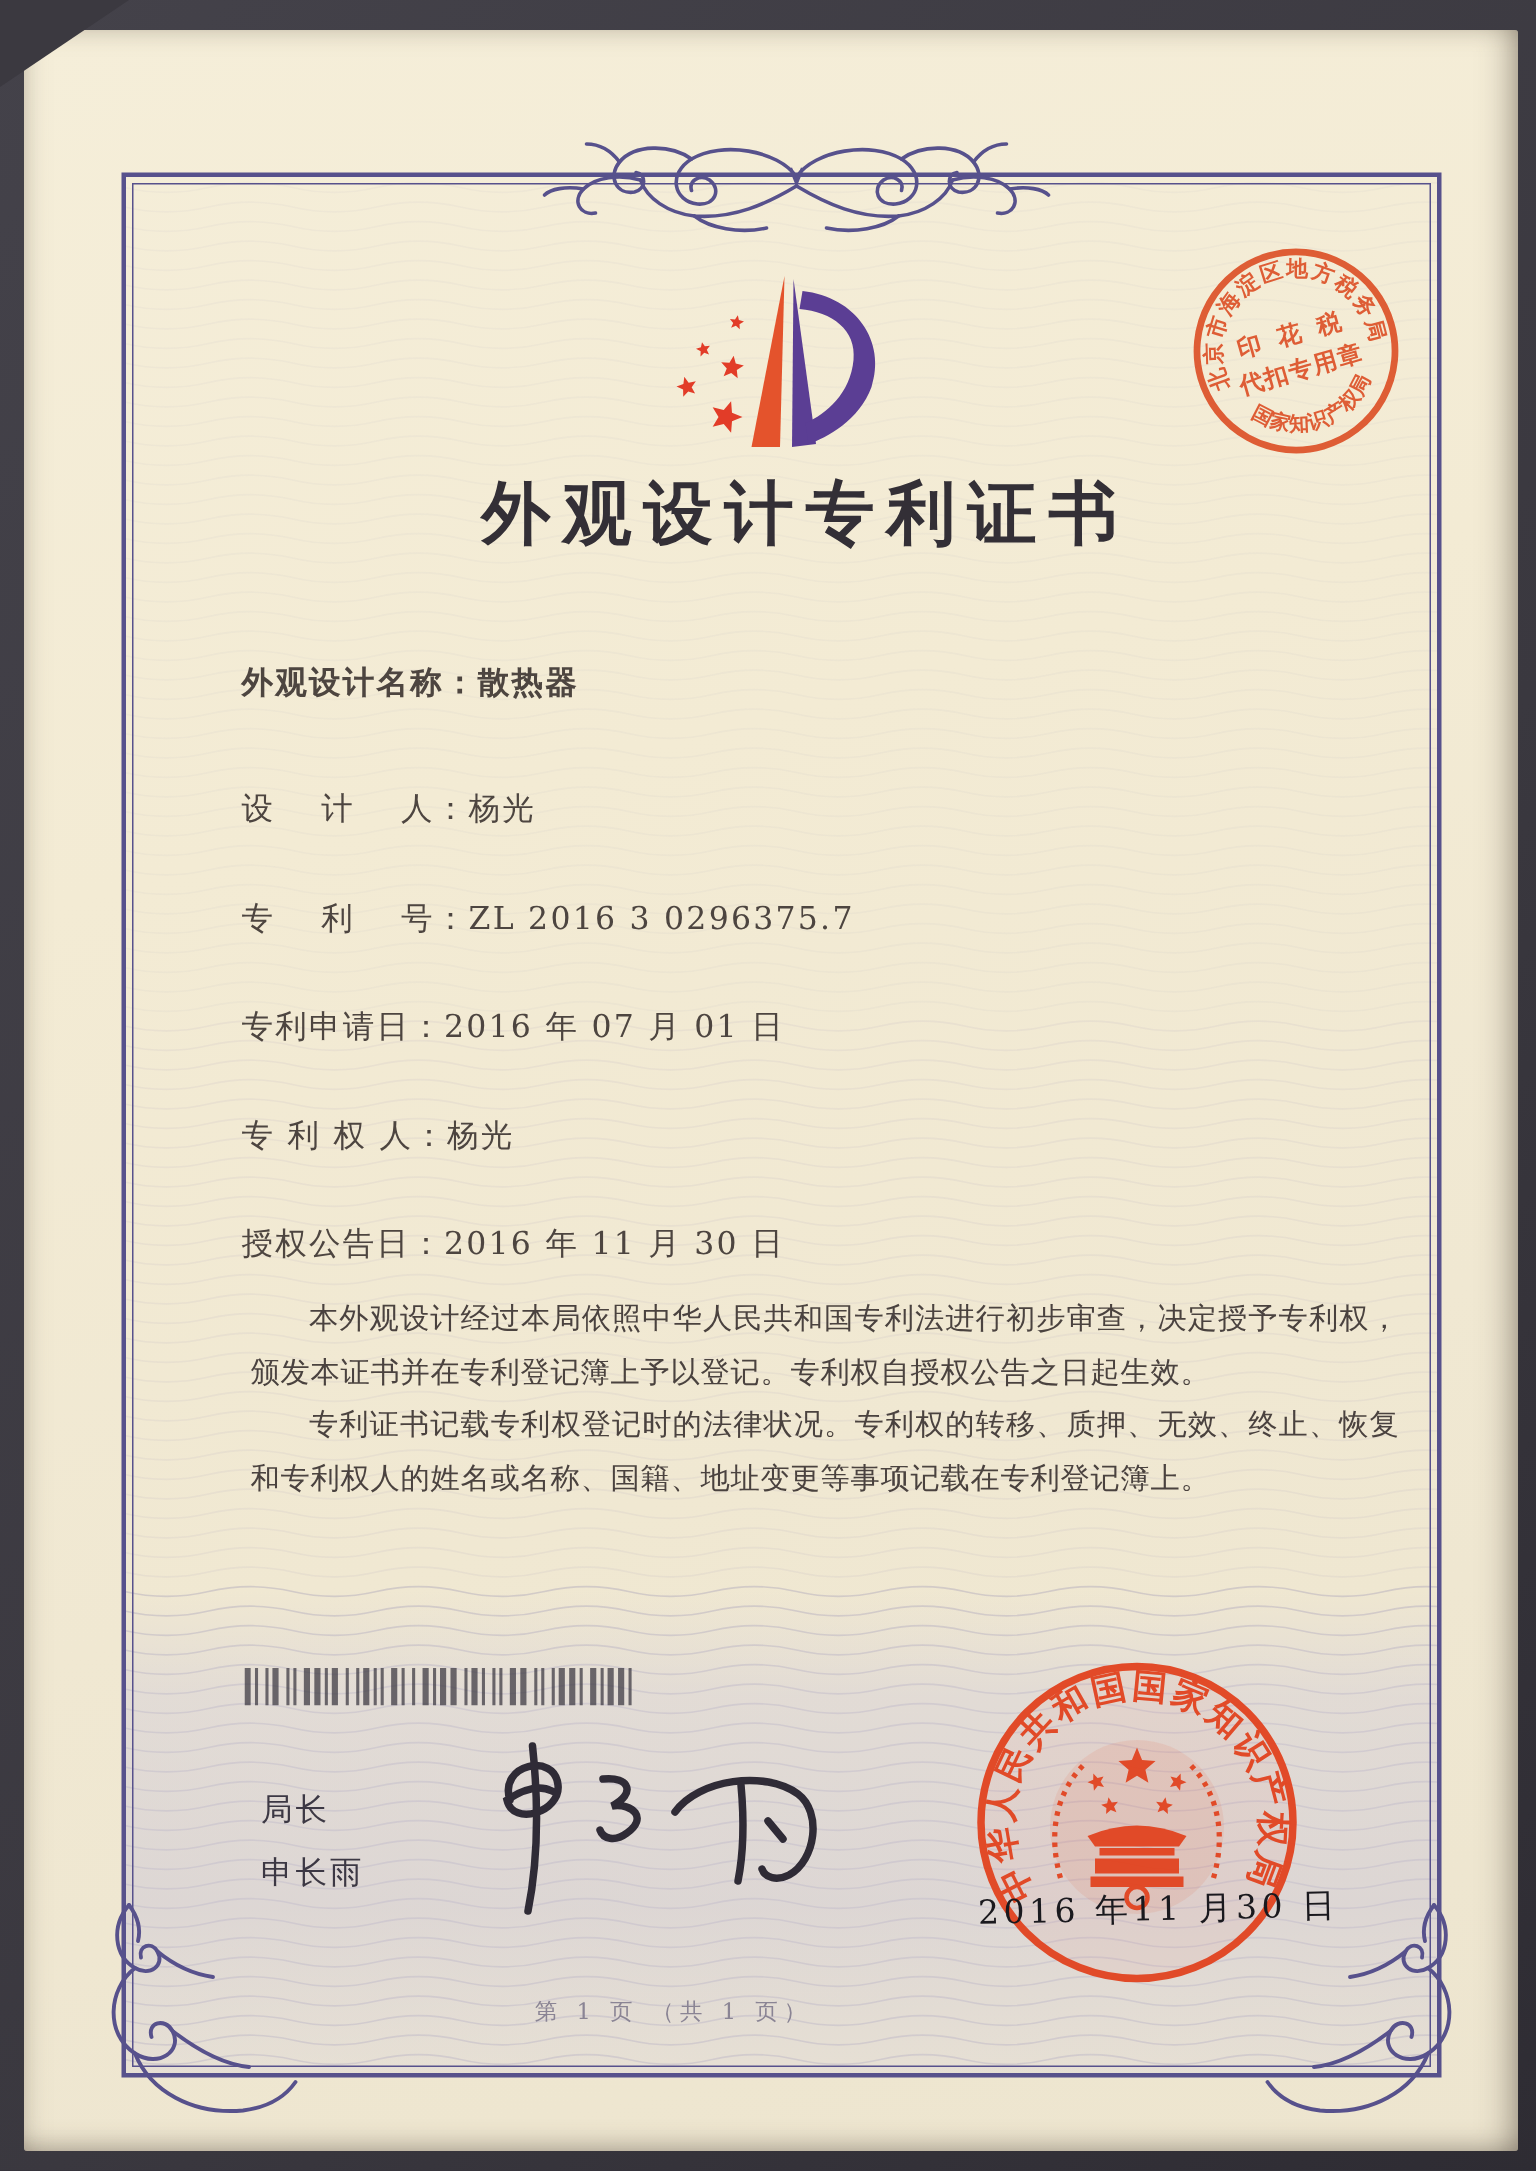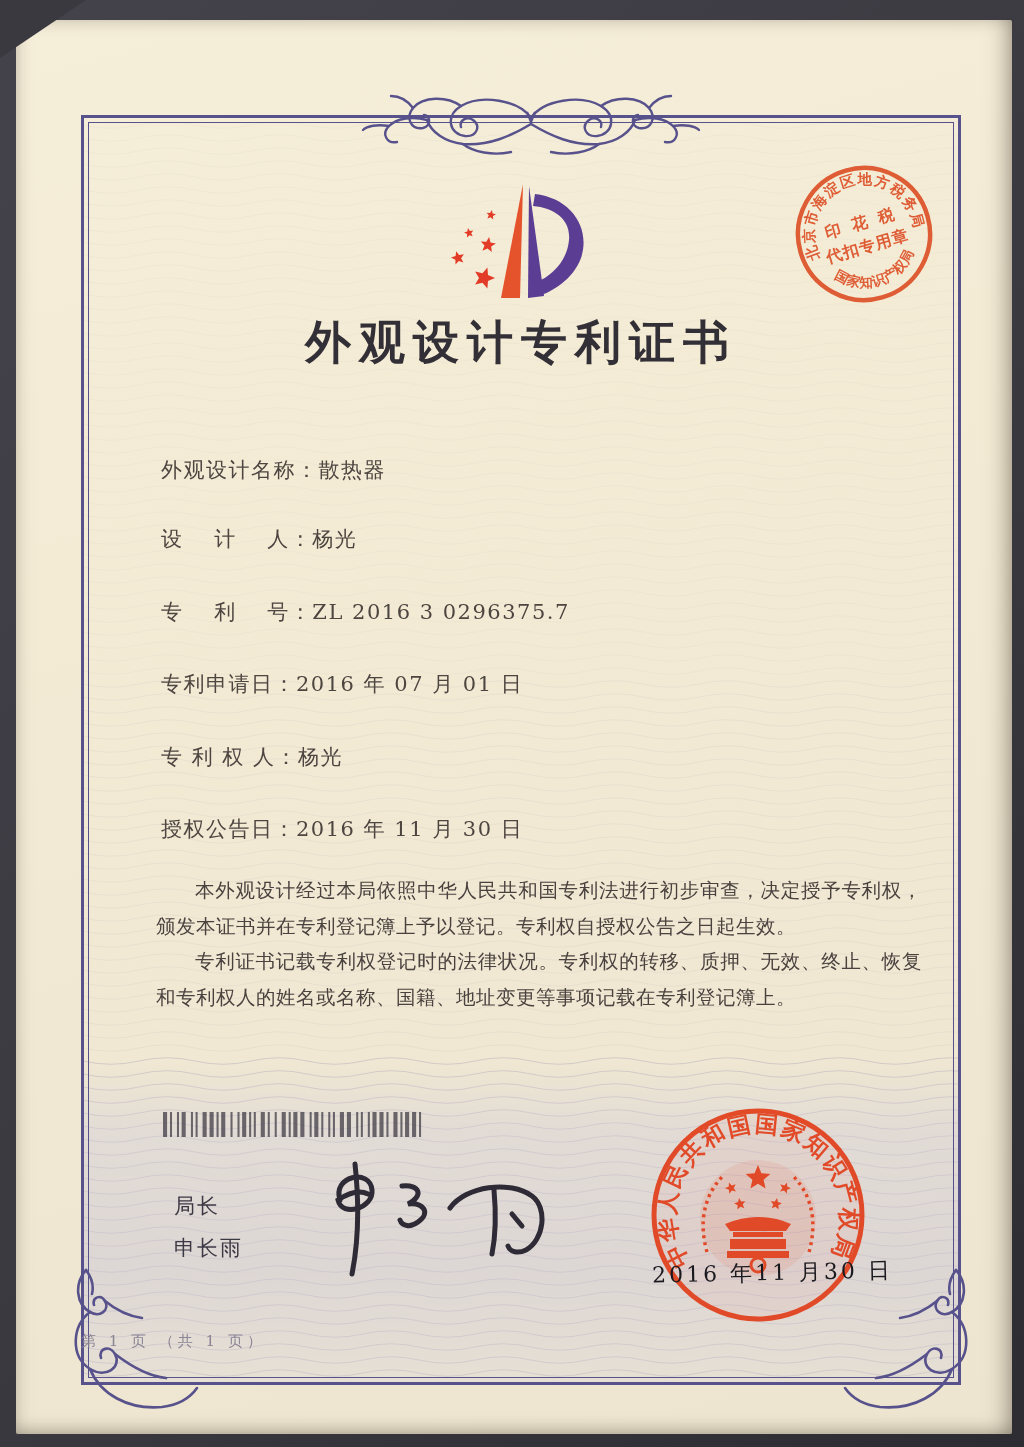--- a/index.html
+++ b/index.html
@@ -13,32 +13,32 @@
     clip-path:polygon(0 0,100% 0,0 100%);}
   .frame{position:absolute;left:65px;top:95px;width:880px;height:1270px;border:3px solid #57518c;box-sizing:border-box;}
   .frame-inner{position:absolute;left:4px;top:4px;right:4px;bottom:4px;border:1px solid #57518c;}
   .lavender-band{position:absolute;left:68px;top:1040px;width:874px;height:322px;
     background:linear-gradient(180deg,rgba(213,208,221,0) 0%,rgba(210,205,218,.45) 22%,rgba(206,201,215,.55) 65%,rgba(213,209,221,.3) 100%);}
   .waves{position:absolute;left:67px;top:97px;width:876px;height:1266px;pointer-events:none;}
   .ornament{position:absolute;pointer-events:none;}
   .cert-number{position:absolute;left:113px;top:146px;font-size:21px;letter-spacing:4px;color:#403a38;}
   .logo{position:absolute;left:425px;top:158px;width:160px;height:138px;}
   .tax-stamp{position:absolute;left:770px;top:136px;width:156px;height:156px;transform:rotate(-16deg);opacity:.92;}
-  .title{position:absolute;left:65px;top:292px;width:880px;text-align:center;font-size:46px;font-weight:600;letter-spacing:8px;color:#332f36;}
+  .title{position:absolute;left:65px;top:292px;width:880px;text-align:center;font-size:46px;font-weight:600;letter-spacing:8px;color:#332f36;padding-left:16px;}
   .field{position:absolute;left:145px;font-size:21px;letter-spacing:1.5px;color:#4d4540;white-space:nowrap;}
-  .f0{top:436px;} .f1{top:505px;} .f2{top:578px;} .f3{top:650px;} .f4{top:723px;text-align:center;} .f5{top:795px;}
-  .body-text{position:absolute;left:140px;top:841px;width:766px;font-size:19.5px;line-height:35.5px;letter-spacing:.5px;color:#4a423f;text-align:justify;margin-top:12px;}
+  .f0{top:421px;font-weight:bold;} .f1{top:505px;} .f2{top:578px;} .f3{top:650px;} .f4{top:723px;text-align:center;} .f5{top:795px;}
+  .body-text{position:absolute;left:151px;top:841px;width:766px;font-size:19.5px;line-height:35.5px;letter-spacing:.5px;color:#4a423f;text-align:justify;}
   .body-text p{margin:0;text-indent:2em;}
   .barcode{position:absolute;left:147px;top:1092px;width:263px;height:25px;opacity:.85;}
   .director-label{position:absolute;left:158px;top:1172px;font-family:Liberation Mono, monospace;font-size:21px;letter-spacing:2px;color:#3c3844;text-align:center;}
   .director-name{position:absolute;left:158px;top:1214px;font-family:Liberation Serif, serif;font-size:21px;letter-spacing:2px;color:#3c3844;}
   .signature{position:absolute;left:282px;top:1136px;width:255px;height:125px;}
   .seal{position:absolute;left:627px;top:1080px;width:230px;height:230px;opacity:.95;}
   .seal-date{position:absolute;left:636px;top:1238px;font-size:22px;letter-spacing:3px;color:#1a191e;transform:rotate(-1.2deg);white-space:nowrap;}
-  .footer{position:absolute;left:65px;top:1312px;width:736px;font-size:15px;letter-spacing:4px;color:#8a8494;}
+  .footer{position:absolute;left:65px;top:1312px;width:736px;text-align:center;font-size:15px;letter-spacing:4px;color:#8a8494;}
 </style>
 </head>
 <body>
 
 <div class="photo">
   <div class="paper">
 
     <svg class="waves" id="wavesSvg">
         <path d="M0 8 Q28 14.5 56 8 Q84 1.5 112 8 Q140 14.5 168 8 Q196 1.5 224 8 Q252 14.5 280 8 Q308 1.5 336 8 Q364 14.5 392 8 Q420 1.5 448 8 Q476 14.5 504 8 Q532 1.5 560 8 Q588 14.5 616 8 Q644 1.5 672 8 Q700 14.5 728 8 Q756 1.5 784 8 Q812 14.5 840 8 Q868 1.5 896 8" fill="none" stroke="#8f87ae" stroke-width="1" opacity="0.05"></path>
         <path d="M0 21 Q28 27.5 56 21 Q84 14.5 112 21 Q140 27.5 168 21 Q196 14.5 224 21 Q252 27.5 280 21 Q308 14.5 336 21 Q364 27.5 392 21 Q420 14.5 448 21 Q476 27.5 504 21 Q532 14.5 560 21 Q588 27.5 616 21 Q644 14.5 672 21 Q700 27.5 728 21 Q756 14.5 784 21 Q812 27.5 840 21 Q868 14.5 896 21" fill="none" stroke="#8f87ae" stroke-width="1" opacity="0.05"></path>

